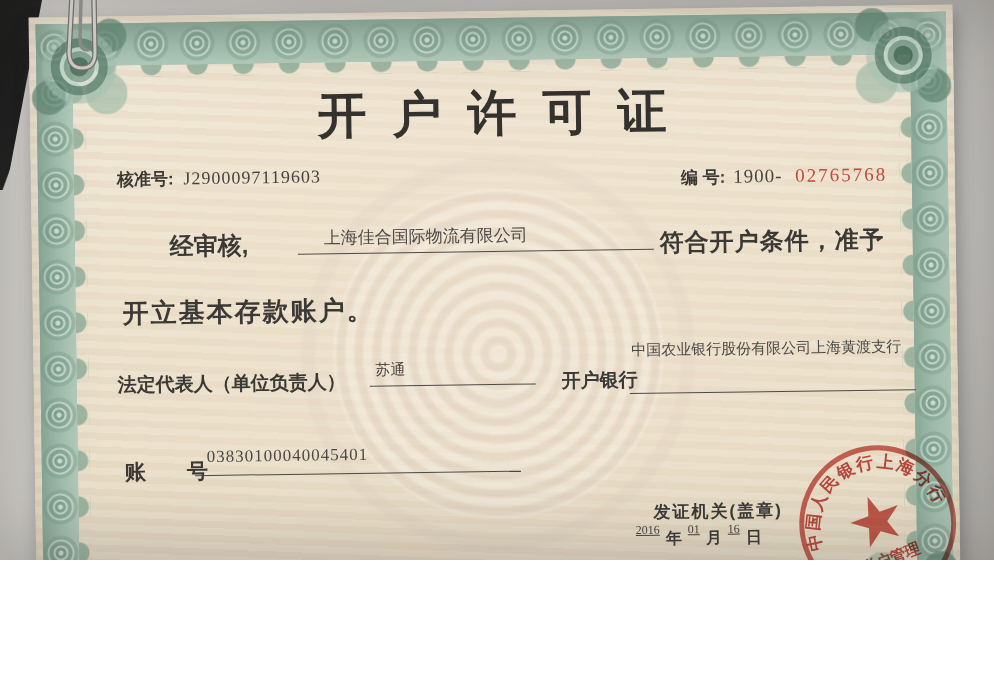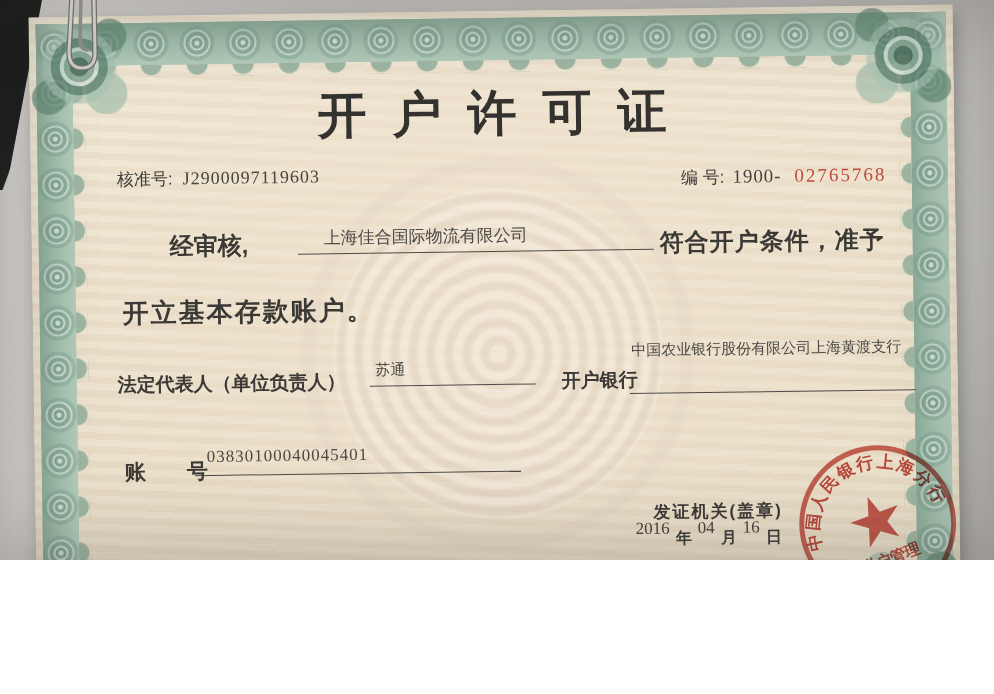--- a/index.html
+++ b/index.html
@@ -115,21 +115,21 @@
   }
 
   
   .content { position:absolute; inset:0; color:#3e3c3a; z-index:4; }
   .title {
     position:absolute; top:70px; left:0; width:100%;
     text-align:center; font-family:"Liberation Serif", serif;
     font-size:49px; font-weight:bold; letter-spacing:26px; text-indent:26px;
     color:#34322f;
   }
-  .lbl { font-weight:normal; color:#3b3936; }
+  .lbl { font-weight:bold; color:#3b3936; }
   .val { font-family:"Liberation Serif", serif; color:#474440; }
   .approval { position:absolute; left:86px; top:152px; font-size:17px; }
   .approval .val { font-size:18px; margin-left:10px; letter-spacing:1px; }
   .serial { position:absolute; left:650px; top:158px; font-size:17px; }
   .serial .val { font-size:19px; margin-left:8px; letter-spacing:1px; }
   .serial .red { color:#c24a3d; letter-spacing:2px; }
 
   .reviewed { position:absolute; left:138px; top:215px; font-size:24px; font-weight:bold; }
   .company-line {
     position:absolute; left:266px; top:205px; width:356px;
@@ -154,21 +154,21 @@
 
   .account-label { position:absolute; left:90px; top:442px; font-size:21px; font-weight:bold; letter-spacing:10px; }
   .account-line {
     position:absolute; left:160px; top:430px; width:326px;
     border-bottom:1.5px solid #4c4a47; padding:2px 0 8px 12px;
     font-family:"Liberation Serif", serif; font-size:17px; letter-spacing:1px; color:#4c4946;
   }
 
   .issuer-label { position:absolute; left:618px; top:492px; font-size:17px; font-weight:bold; letter-spacing:2px; }
   .date-row { position:absolute; left:600px; top:514px; font-size:16px; width:240px; }
-  .date-row .num { font-family:"Liberation Serif", serif; font-size:17px; color:#44423f; position:relative; top:-4px; }
+  .date-row .num { font-family:"Liberation Serif", serif; font-size:12px; color:#44423f; position:relative; top:-4px;text-decoration:underline; }
   .date-row .cjk { font-weight:bold; position:relative; top:6px; margin:0 6px; }
 
   
   .seal {
     position:absolute; left:760px; top:436px; width:164px; height:164px; z-index:5;
     transform:rotate(-20deg); mix-blend-mode:multiply; opacity:.92;
   }
 
   
   .clip { position:absolute; left:52px; top:-4px; z-index:9; }
@@ -215,21 +215,21 @@
 
       <div class="bank-label lbl">开户银行</div>
       <div class="bank-value">中国农业银行股份有限公司上海黄渡支行</div>
       <div class="bank-line"></div>
 
       <div class="account-label lbl">账　号</div>
       <div class="account-line"><span>03830100040045401</span></div>
 
       <div class="issuer-label lbl">发证机关(盖章)</div>
       <div class="date-row">
-        <span class="num">2016</span><span class="cjk">年</span><span class="num">04</span><span class="cjk">月</span><span class="num">16</span><span class="cjk">日</span>
+        <span class="num">2016</span><span class="cjk">年</span><span class="num">01</span><span class="cjk">月</span><span class="num">16</span><span class="cjk">日</span>
       </div>
     </div>
 
     <svg class="seal" viewBox="0 0 160 160">
       <circle cx="80" cy="80" r="74" fill="none" stroke="#c5423a" stroke-width="5" opacity="0.85"></circle>
       <path id="sealArc" d="M 24,103 A 59,59 0 1 1 136,103" fill="none"></path>
       <text font-size="16.5" font-weight="bold" fill="#c5423a" letter-spacing="2" font-family="Liberation Serif, serif">
         <textPath href="#sealArc" startOffset="50%" text-anchor="middle">中国人民银行上海分行</textPath>
       </text>
       <polygon points="80,52 85.9,69.9 104.7,70 89.5,81.1 95.3,99 80,88 64.7,99 70.5,81.1 55.3,70 74.1,69.9" fill="#c5423a" opacity="0.9"></polygon>

